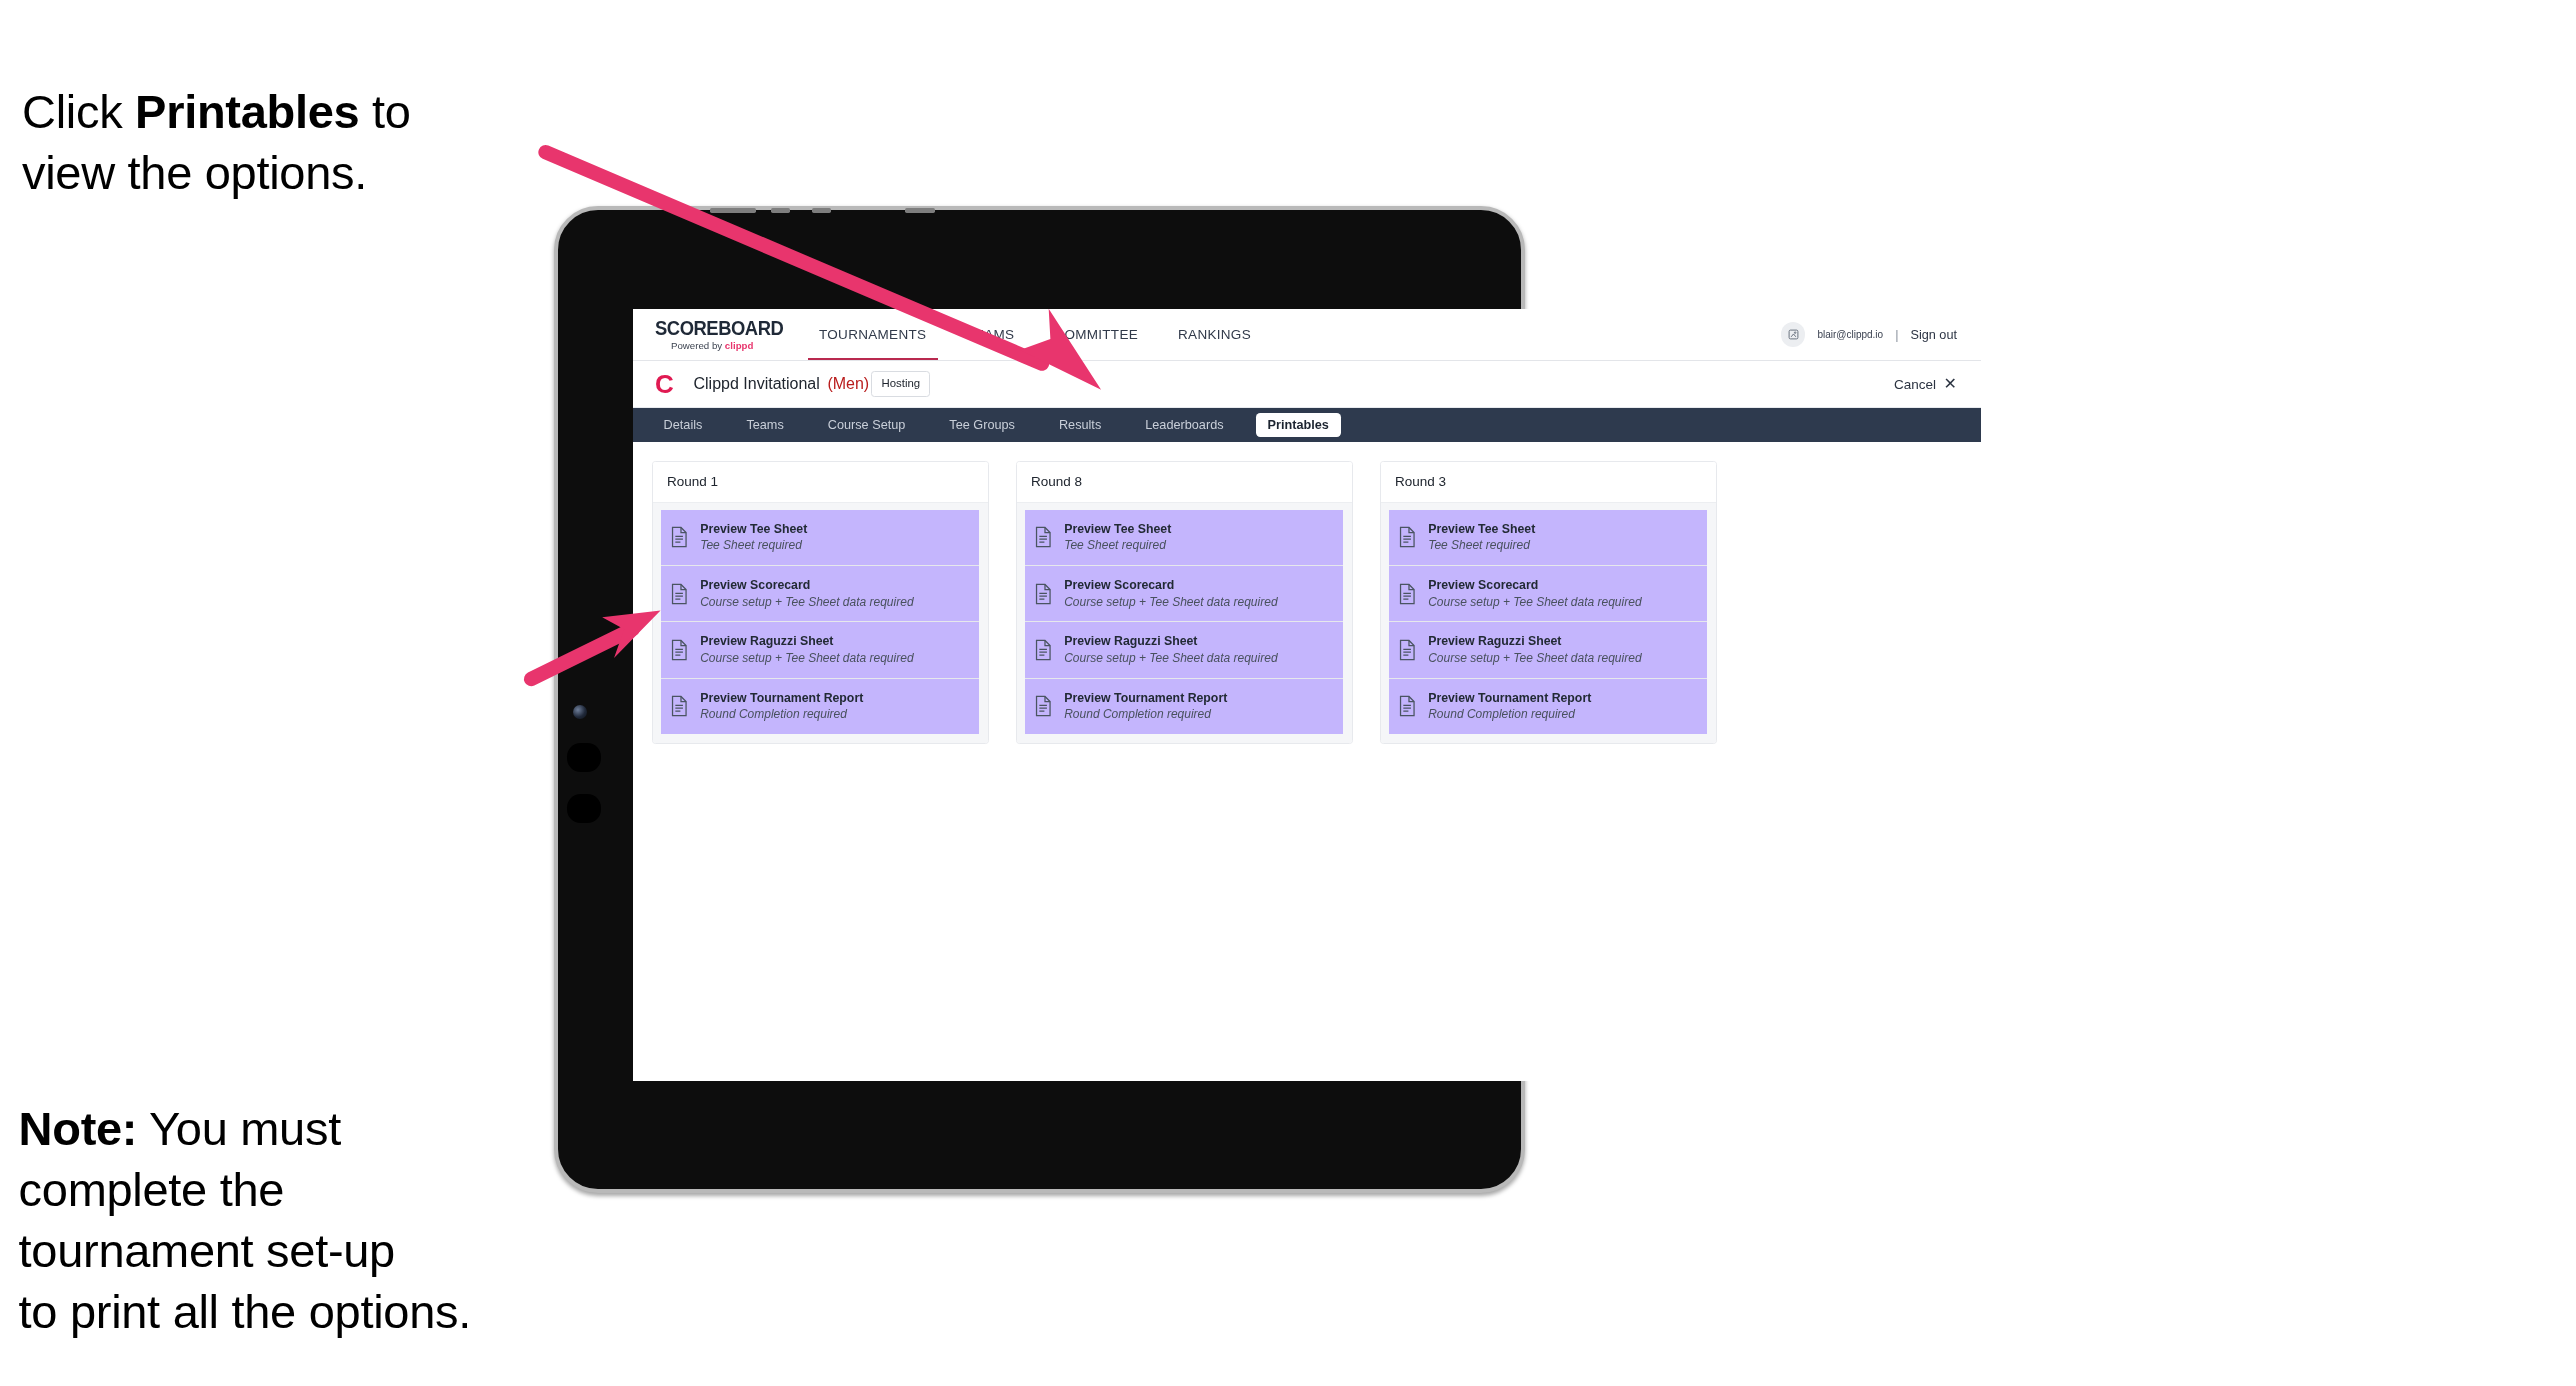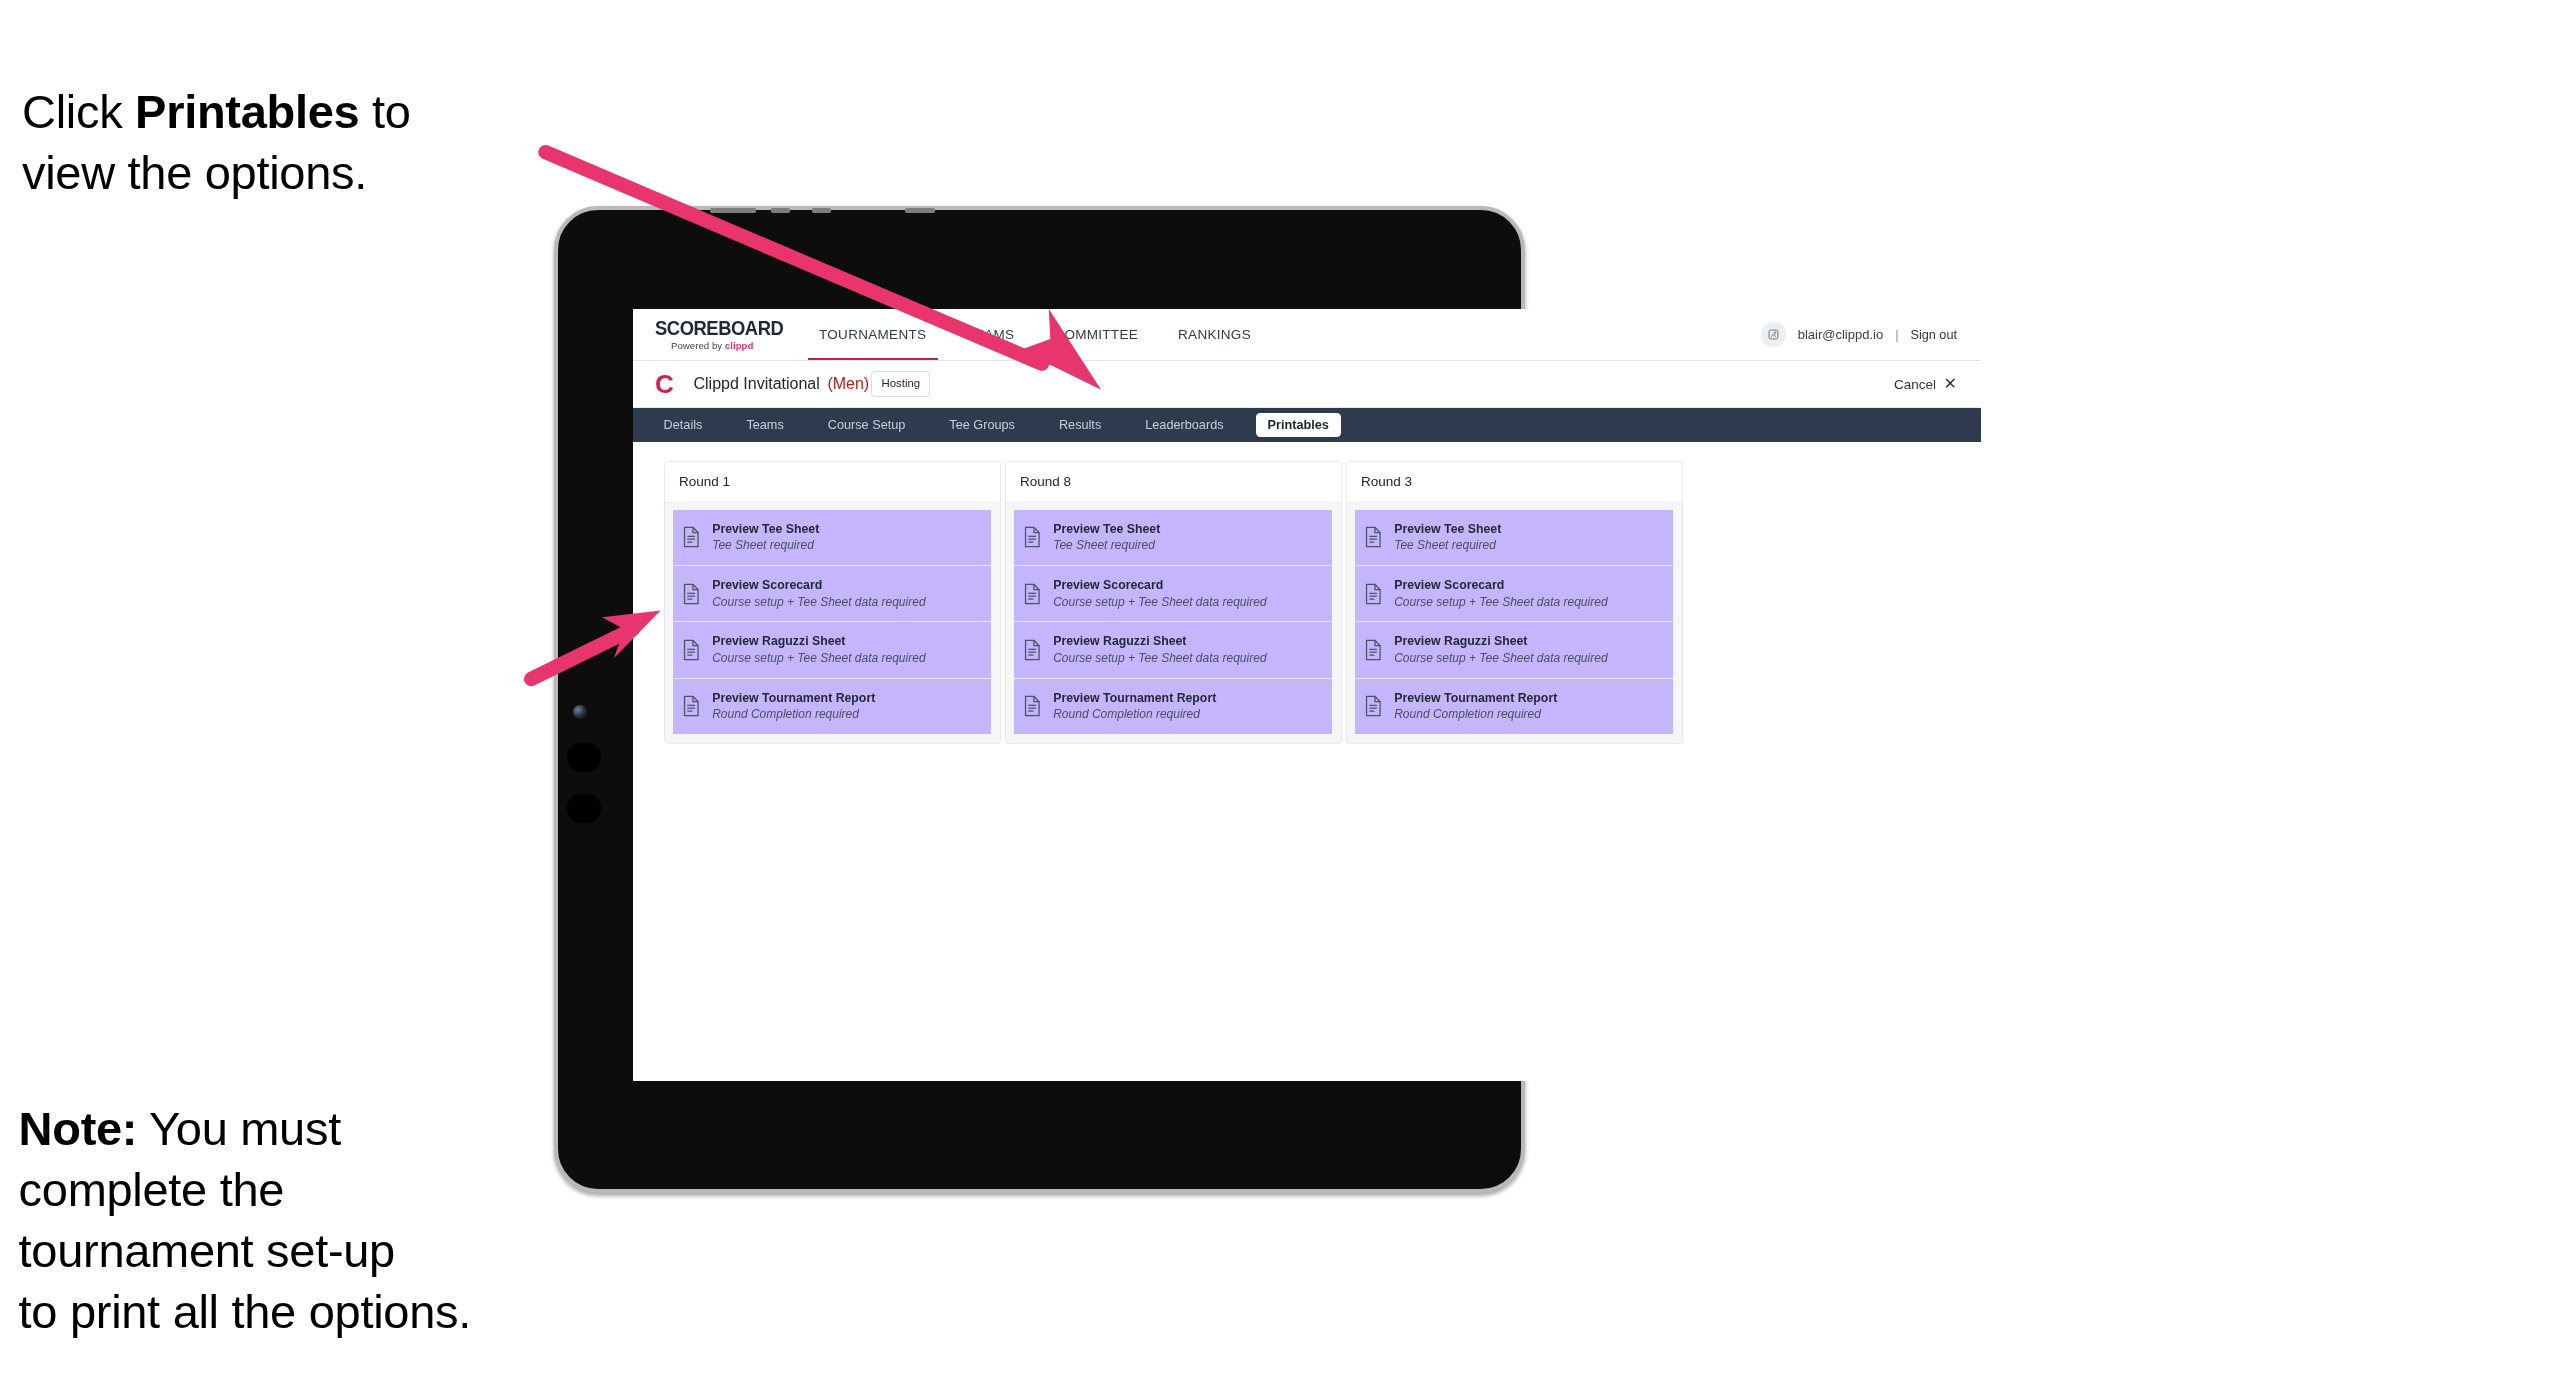--- a/index.html
+++ b/index.html
@@ -152,21 +152,21 @@
     gap: 12px;
   }
   #avatar {
     width: 24.5px; height: 24.5px;
     border-radius: 50%;
     background: #eceef1;
     display: flex; align-items: center; justify-content: center;
     color: #5b6472;
     font-size: 11px;
   }
-  #user-email { font-size: 13px; color: #3a4150; text-align: center; }
+  #user-email { font-size: 10px; color: #3a4150; text-align: center; }
   #sep-pipe   { font-size: 12.7px; color: #8b929d; }
   #signout    { font-size: 12.7px; color: #2c3444; cursor: pointer; }
 
   
   #subheader {
     height: 47px;
     background: #ffffff;
     border-bottom: 0.8px solid #e8eaee;
     display: flex;
     align-items: center;
@@ -227,24 +227,23 @@
     background: #ffffff;
     color: #1c2430;
     font-weight: 700;
   }
 
   
   #content {
     background: #ffffff;
     padding: 18.6px 18.6px 0 18.6px;
     display: flex;
-    gap: 4px;
+    gap: 27px;
     height: calc(100% - 134px);
     align-items: flex-start;
-    margin-left: 12px;
   }
 
   .round-card {
     width: 337px;
     background: #ffffff;
     border: 0.8px solid #e7e9ed;
     border-radius: 3.4px;
     overflow: hidden;
   }
   .round-head {

